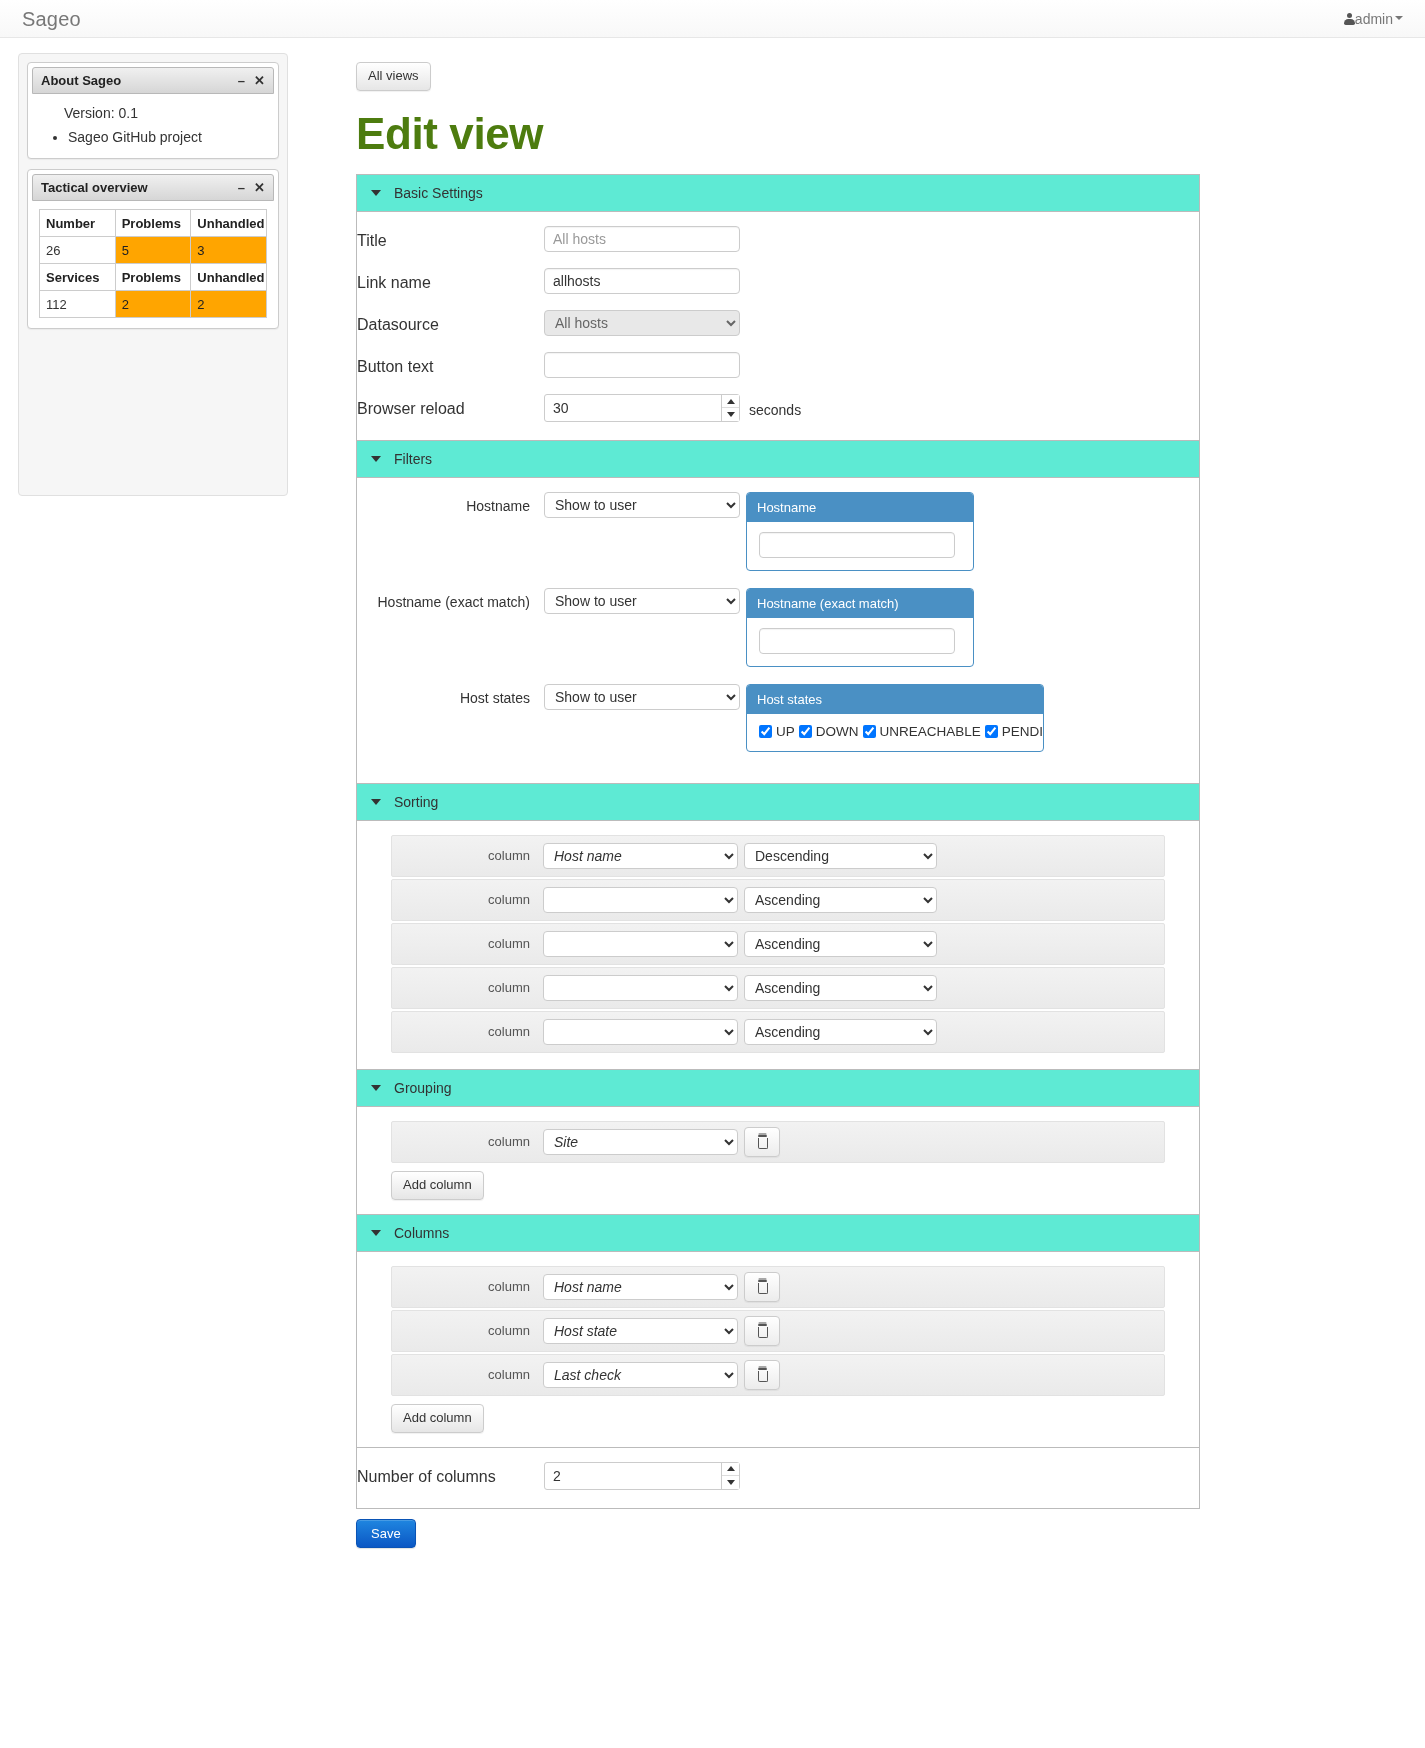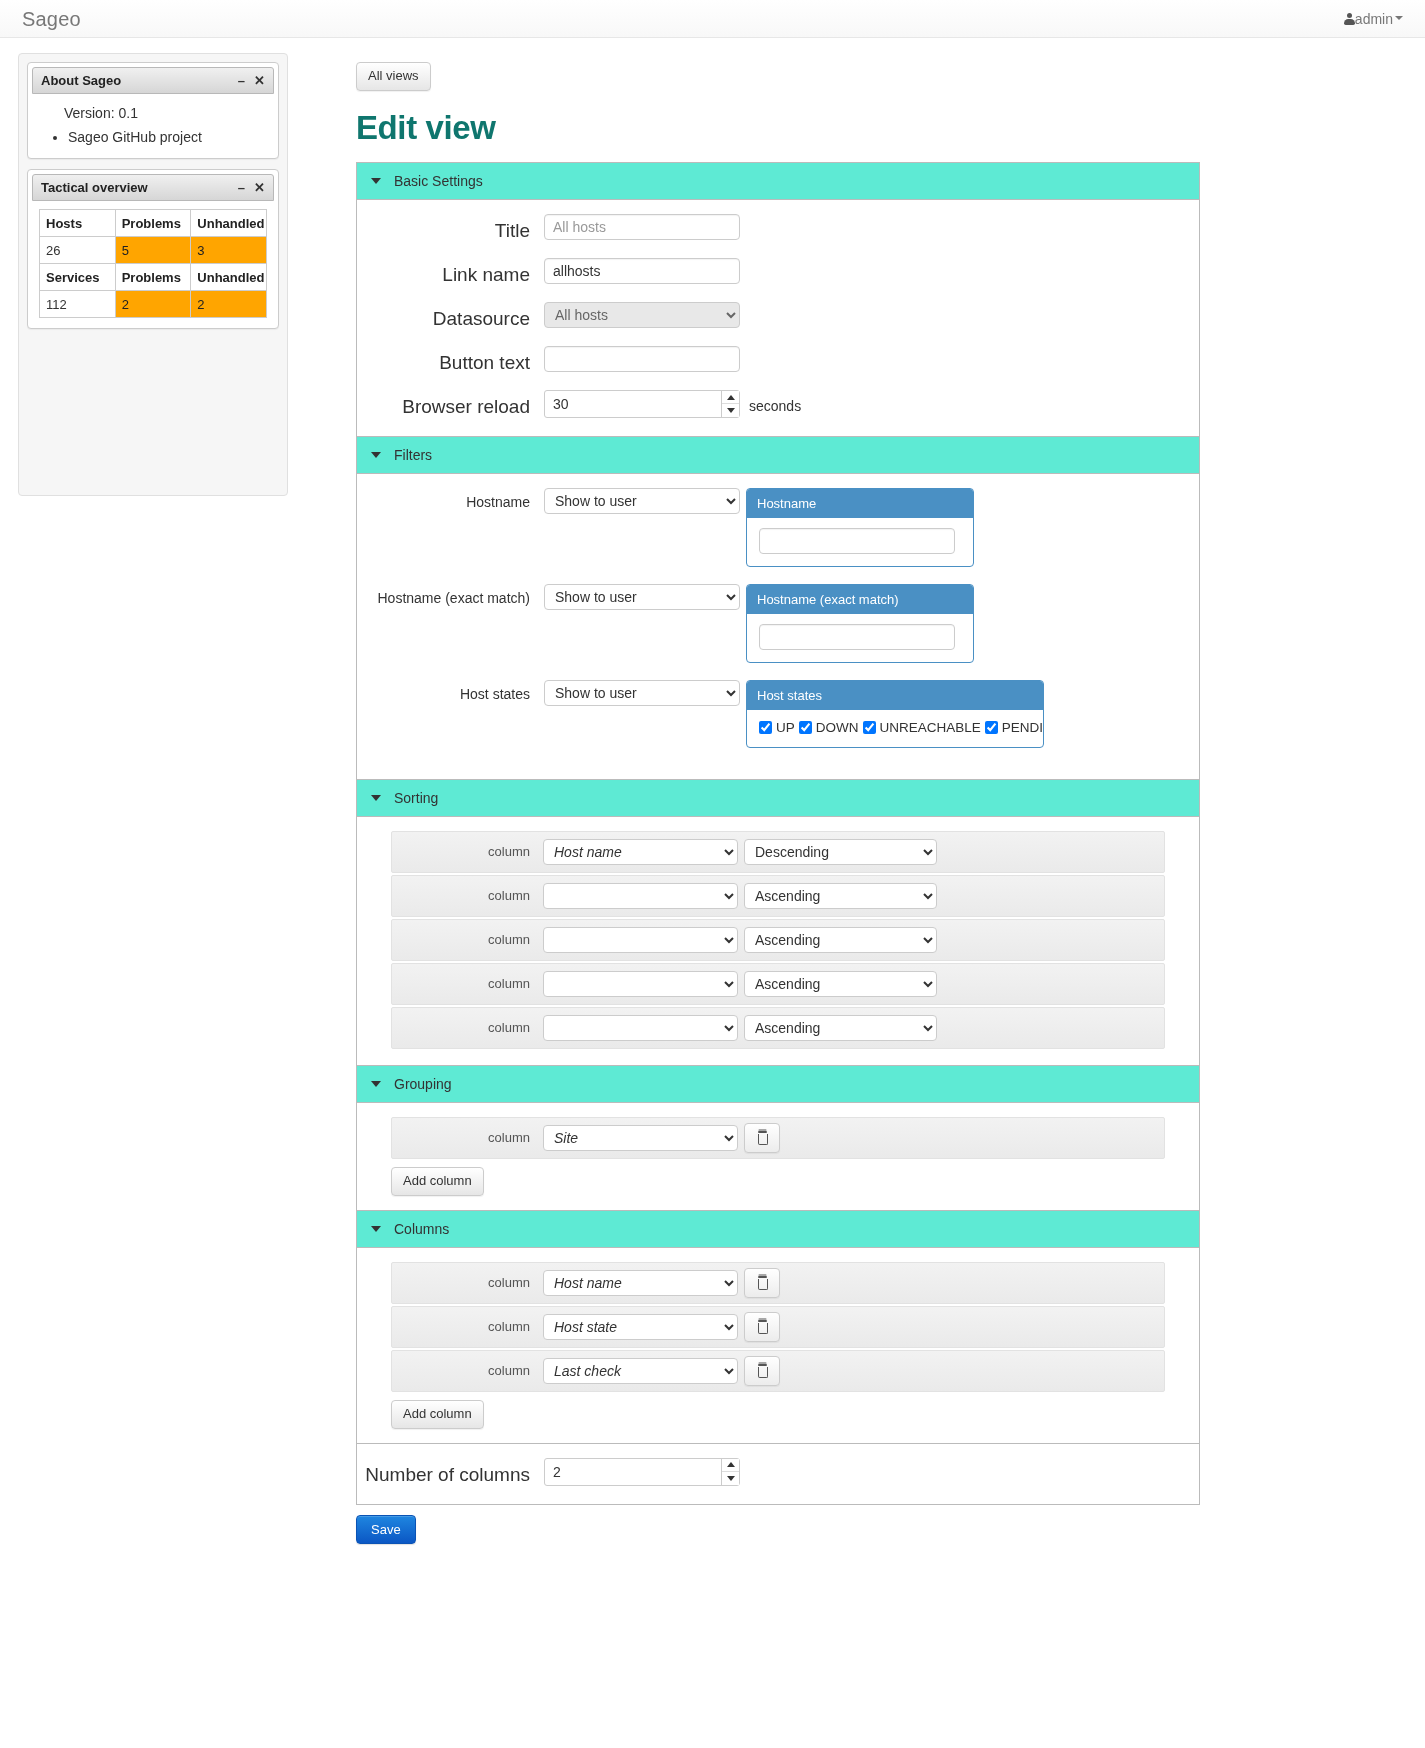--- a/index.html
+++ b/index.html
@@ -185,23 +185,23 @@
   .btn-primary {
     background: linear-gradient(to bottom, #1f86e0 0%, #0b57c4 100%);
     border: 1px solid #0a53b5;
     color: #fff;
     padding: 6px 14px;
     border-radius: 4px;
     font-size: 13px;
     box-shadow: inset 0 1px 0 rgba(255,255,255,.18), 0 1px 1px rgba(0,0,0,.12);
   }
   h1.page-title {
-    font-size: 33px;
+    font-size: 44px;
     font-weight: bold;
-    color: #0f766e;
+    color: #4d7c0f;
     margin: 18px 0 15px 0;
     letter-spacing: -.4px;
   }
 
   .panel {
     border: 1px solid #bbb;
     background: #fff;
     margin-bottom: -1px;
   }
   .panel-head {
@@ -227,23 +227,23 @@
   }
 
   .form-row {
     display: flex;
     align-items: flex-start;
     margin-bottom: 16px;
   }
   .form-row:last-child { margin-bottom: 4px; }
   .form-label {
     width: 187px;
-    text-align: right;
+    text-align: left;
     padding-right: 14px;
-    font-size: 19px;
+    font-size: 16px;
     color: #333;
     padding-top: 6px;
     box-sizing: border-box;
   }
   input.txt {
     width: 196px;
     height: 26px;
     border: 1px solid #ccc;
     border-radius: 4px;
     padding: 2px 8px;
@@ -475,21 +475,21 @@
         <span>Tactical overview</span>
         <span class="widget-head-actions">
           <span class="w-min">–</span>
           <span class="w-close">✕</span>
         </span>
       </div>
       <div class="widget-body">
         <table class="tac">
           <tbody>
             <tr>
-              <th>Hosts</th>
+              <th>Number</th>
               <th>Problems</th>
               <th>Unhandled</th>
             </tr>
             <tr>
               <td>26</td>
               <td class="warn">5</td>
               <td class="warn">3</td>
             </tr>
             <tr>
               <th>Services</th>

